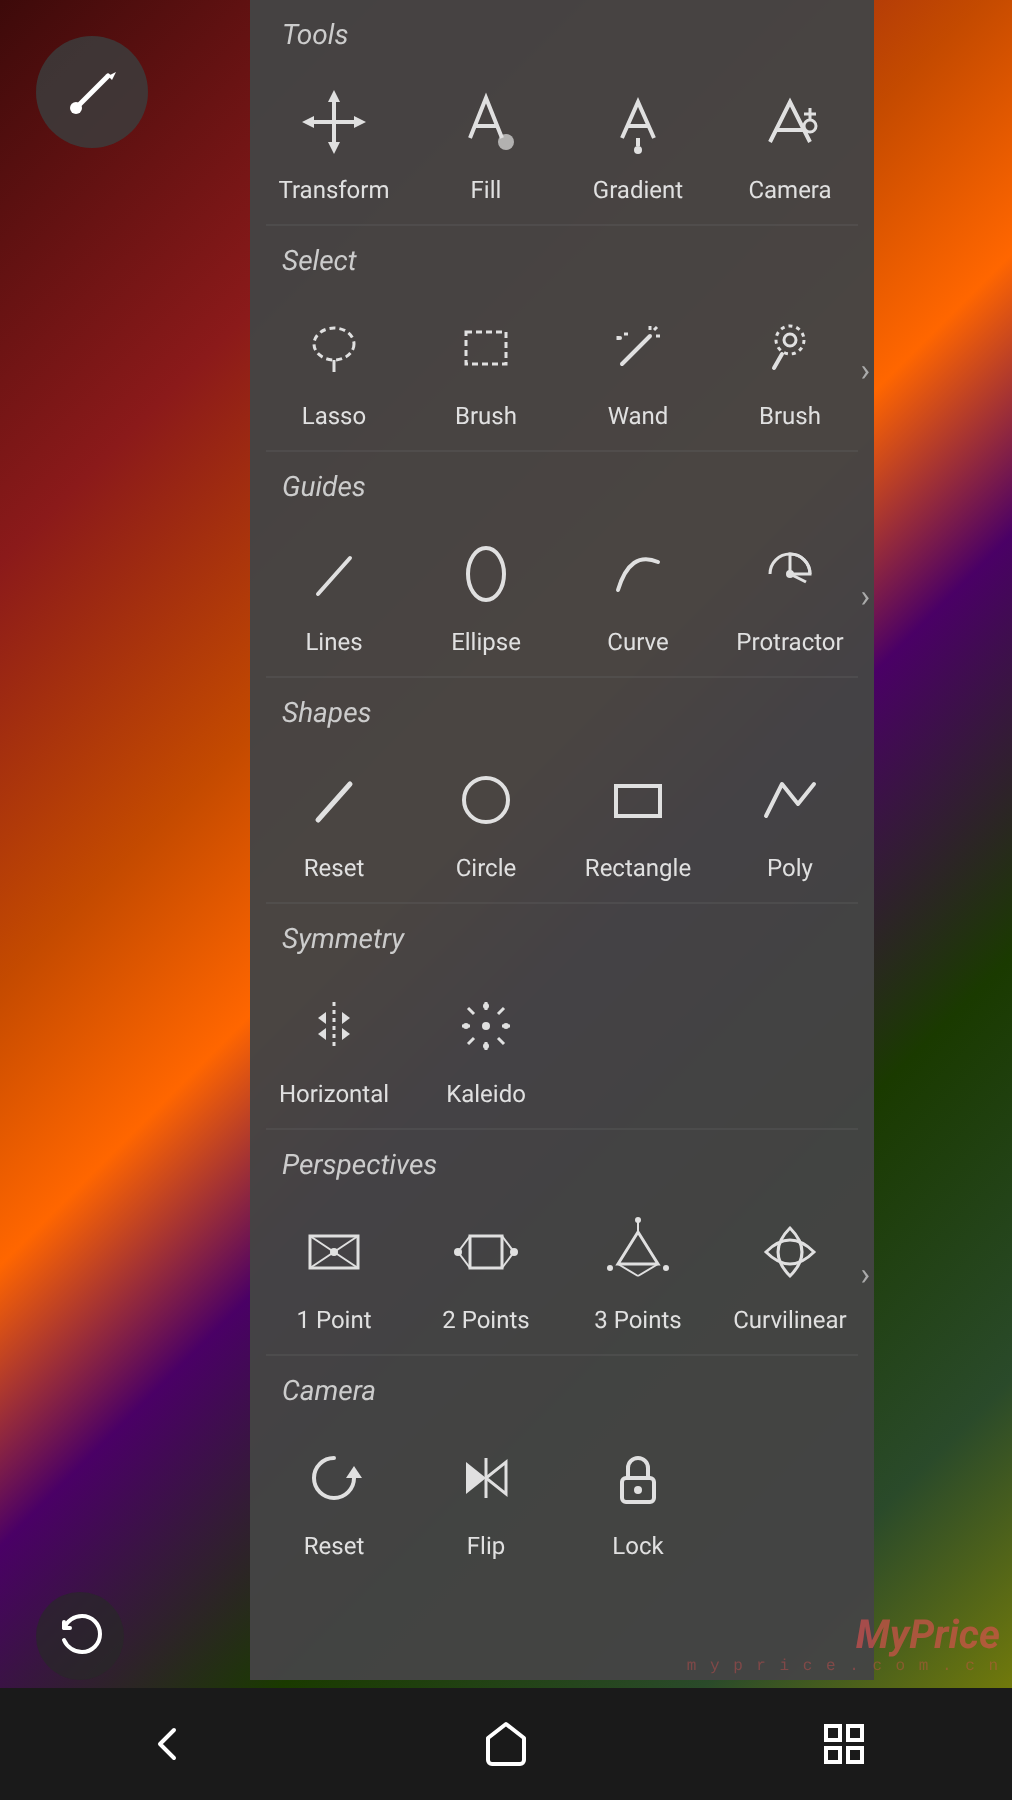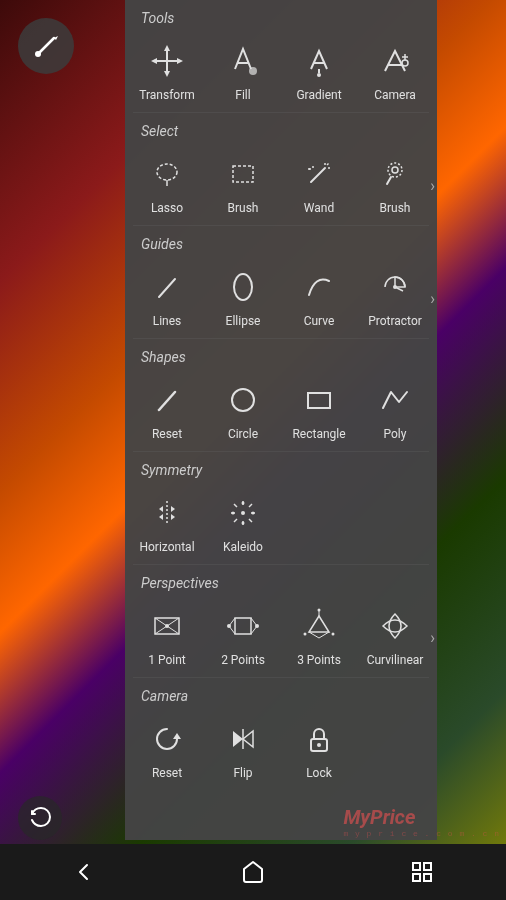--- a/index.html
+++ b/index.html
@@ -513,21 +513,21 @@
         </svg>
       </div>
       <span>Lock</span>
     </div>
 
     <div class="tool-item"></div>
   </div>
 
 </div>
 
-<div style="position:absolute; bottom:62px; right:6px; z-index:15; text-align:left;">
+<div style="position:absolute; bottom:62px; right:6px; z-index:15; text-align:right;">
   <div style="color:rgba(220,80,80,0.65); font-size:20px; font-weight:bold; font-style:italic;">MyPrice</div>
   <div style="color:rgba(220,80,80,0.4); font-size:8px; letter-spacing:1px;font-family:Liberation Mono, monospace;">m y p r i c e . c o m . c n</div>
 </div>
 
 <div class="nav-bar">
   <div class="nav-btn">
     <svg viewBox="0 0 24 24" width="24" height="24" fill="none">
       <path d="M15 19l-7-7 7-7" stroke="white" stroke-width="2" stroke-linecap="round" stroke-linejoin="round"></path>
     </svg>
   </div>

